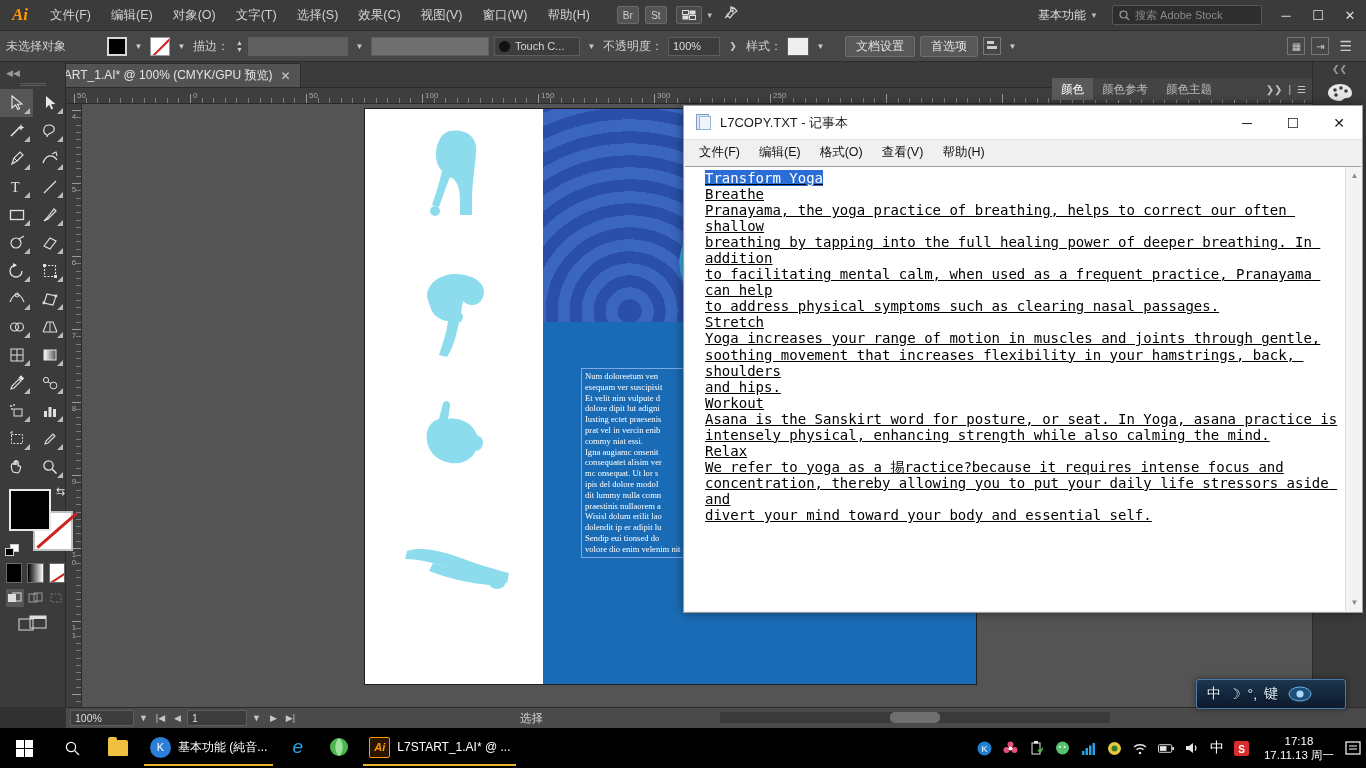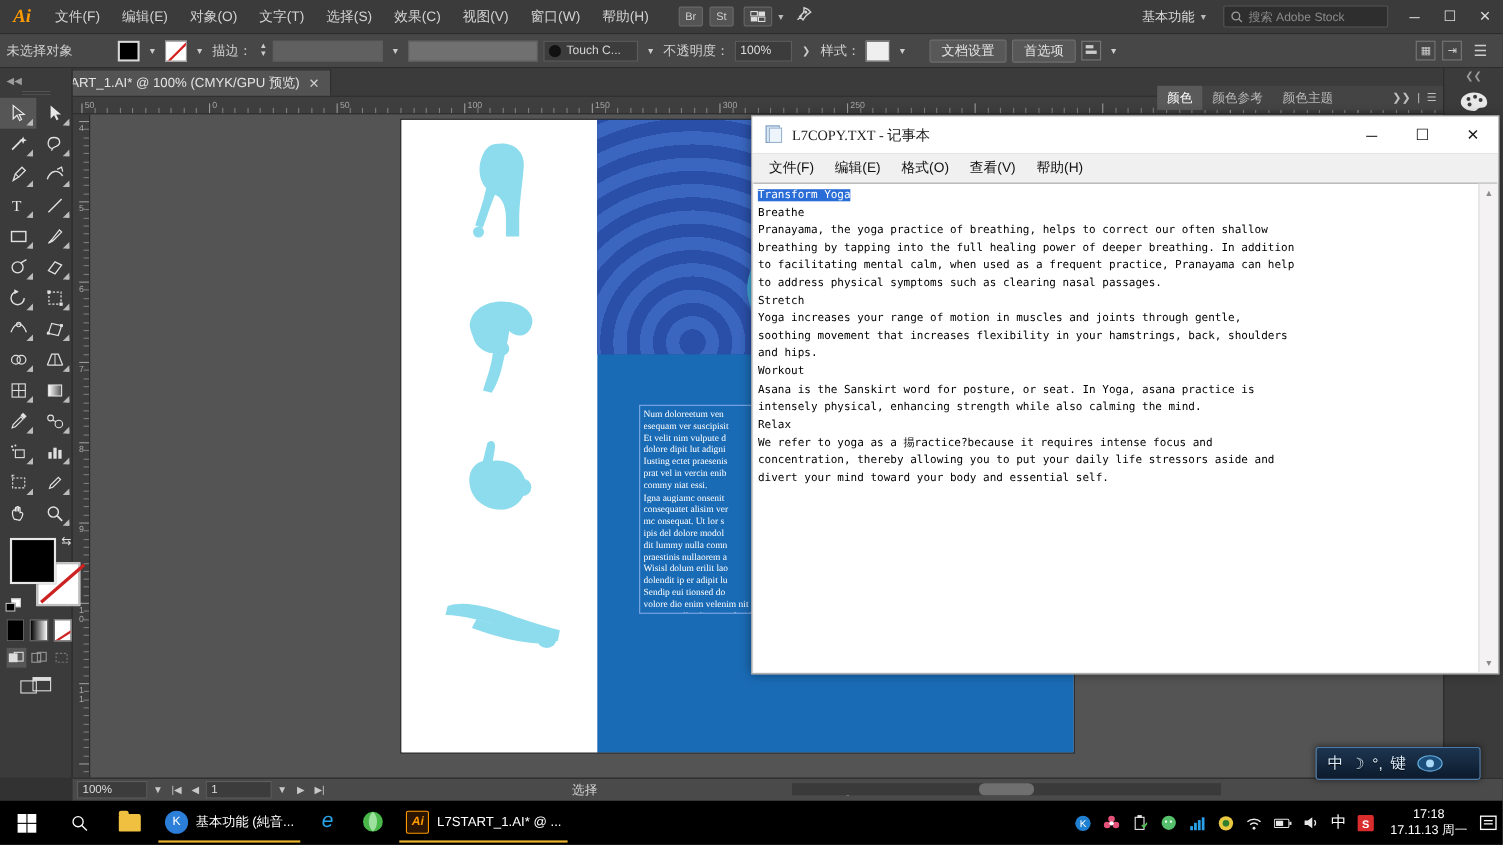--- a/index.html
+++ b/index.html
@@ -200,32 +200,32 @@
 
   
   .notepad {
     position:absolute; left:683px; top:105px; width:680px; height:508px;
     background:#f0f0f0; border:1px solid #9e9e9e; box-shadow:0 0 10px rgba(0,0,0,.45); z-index:40;
   }
   .np-title { height:34px; display:flex; align-items:center; background:#fff; border-bottom:1px solid #e4e4e4; }
   .np-icon { width:17px; height:17px; margin:0 8px 0 11px; position:relative; }
   .np-icon .p1 { position:absolute; left:1px; top:0; width:13px; height:16px; background:#d9e7f5; border:1px solid #7d9cc0; }
   .np-icon .p2 { position:absolute; left:4px; top:2px; width:12px; height:14px; background:#eef4fb; border:1px solid #9ab4d0; }
-  .np-title-text { font-size:13px; color:#1b1b1b; font-family:Liberation Serif, serif; }
+  .np-title-text { font-size:13px; color:#1b1b1b; font-family:Liberation Sans, sans-serif; }
   .np-wc { margin-left:auto; display:flex; }
   .np-btn { width:46px; height:33px; display:flex; align-items:center; justify-content:center;
             font-size:14px; color:#1b1b1b; }
   .np-menu { height:25px; background:#f0f0f0; display:flex; align-items:center; padding-left:6px; gap:1px;}
   .np-menu div { padding:3px 9px; font-size:12.5px; color:#111; }
   .np-body { position:absolute; left:1px; top:60px; right:1px; bottom:1px; background:#fff;
              border-top:1px solid #a0a0a0; display:flex; }
   .np-text {
-    flex:1 1 auto; padding:3px 2px 0 4px; overflow:hidden;
+    flex:1 1 auto; padding:3px 2px 0 20px; overflow:hidden;
     font-family:"DejaVu Sans Mono","Liberation Mono", monospace;
-    font-size:10px; line-height:16.05px; color:#000; white-space:pre-wrap; word-break:break-word;
+    font-size:14px; line-height:16.05px; color:#000; white-space:pre-wrap; word-break:break-word;text-decoration:underline;
   }
   .np-text .sel { background:#2a6dd6; color:#fff; }
   .np-scroll { width:17px; background:#f4f2f3; border-left:1px solid #dcdcdc; position:relative; }
   .np-scroll .ar { position:absolute; left:0; width:17px; height:17px; display:flex; align-items:center;
                    justify-content:center; font-size:8px; color:#8b8b8b; }
   .np-scroll .ar.up { top:0; } .np-scroll .ar.dn { bottom:0; }
 
   
   .ime {
     position:absolute; left:1196px; top:679px; width:150px; height:30px; z-index:45;

